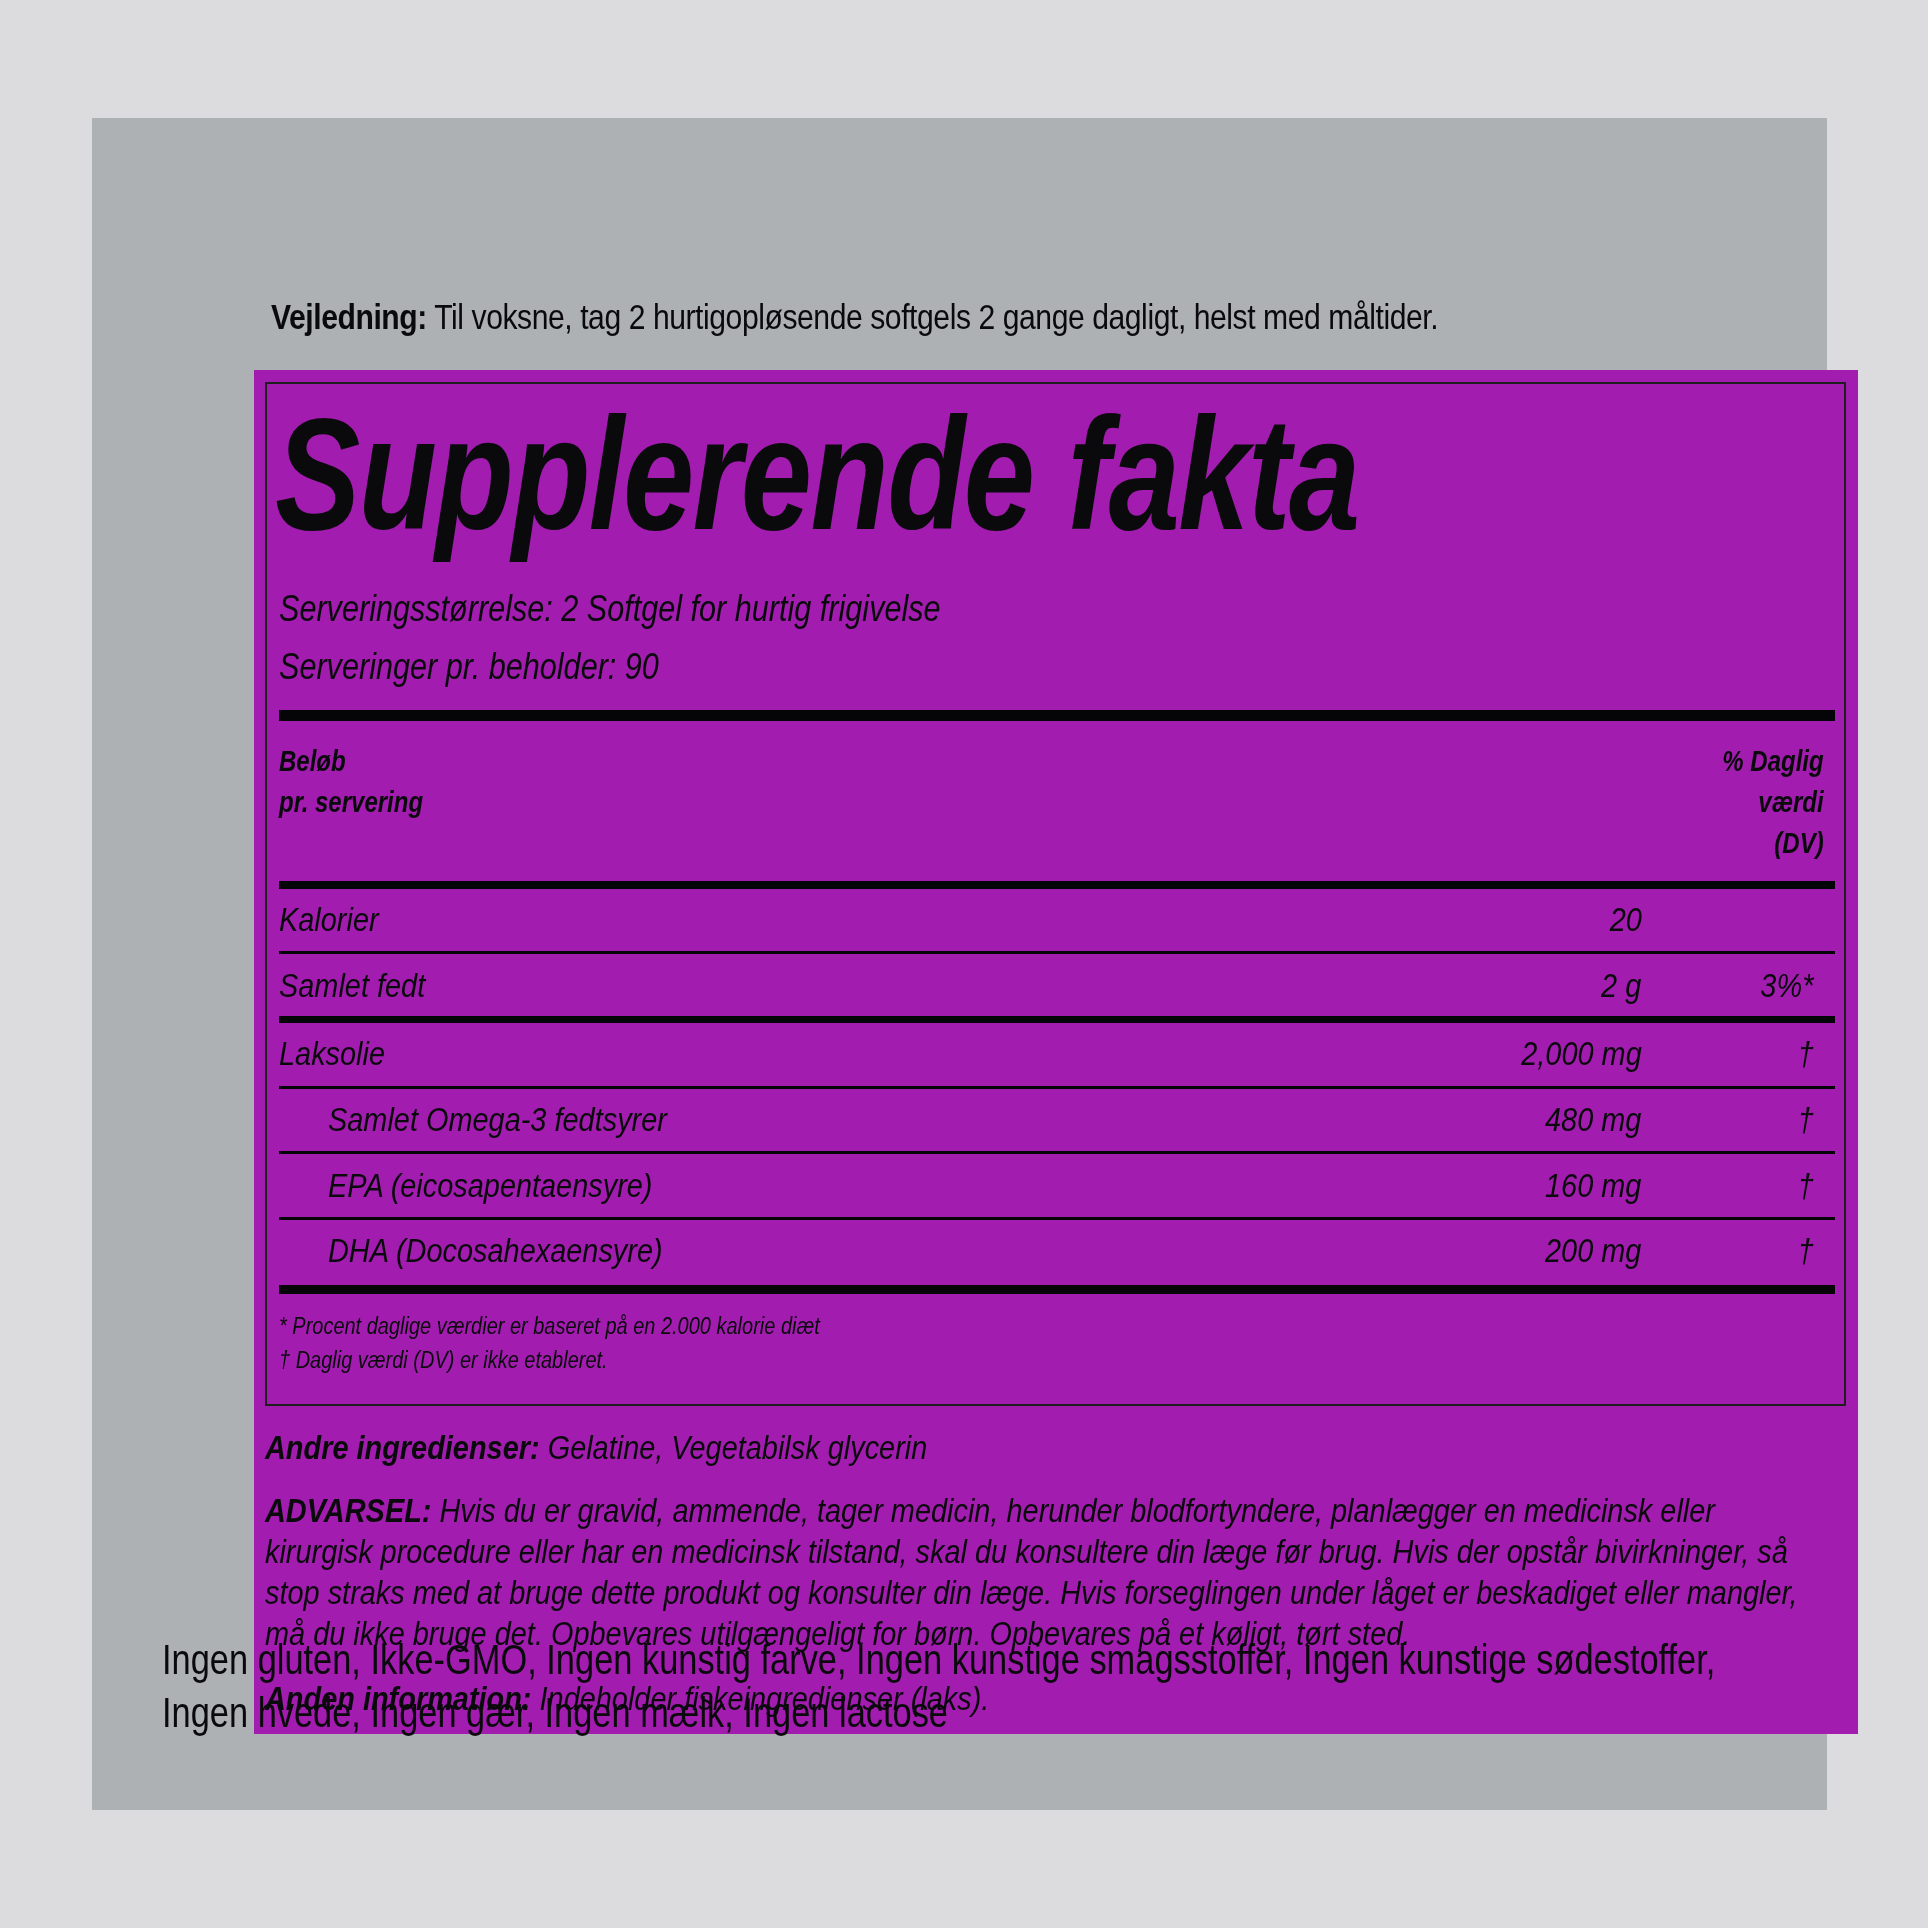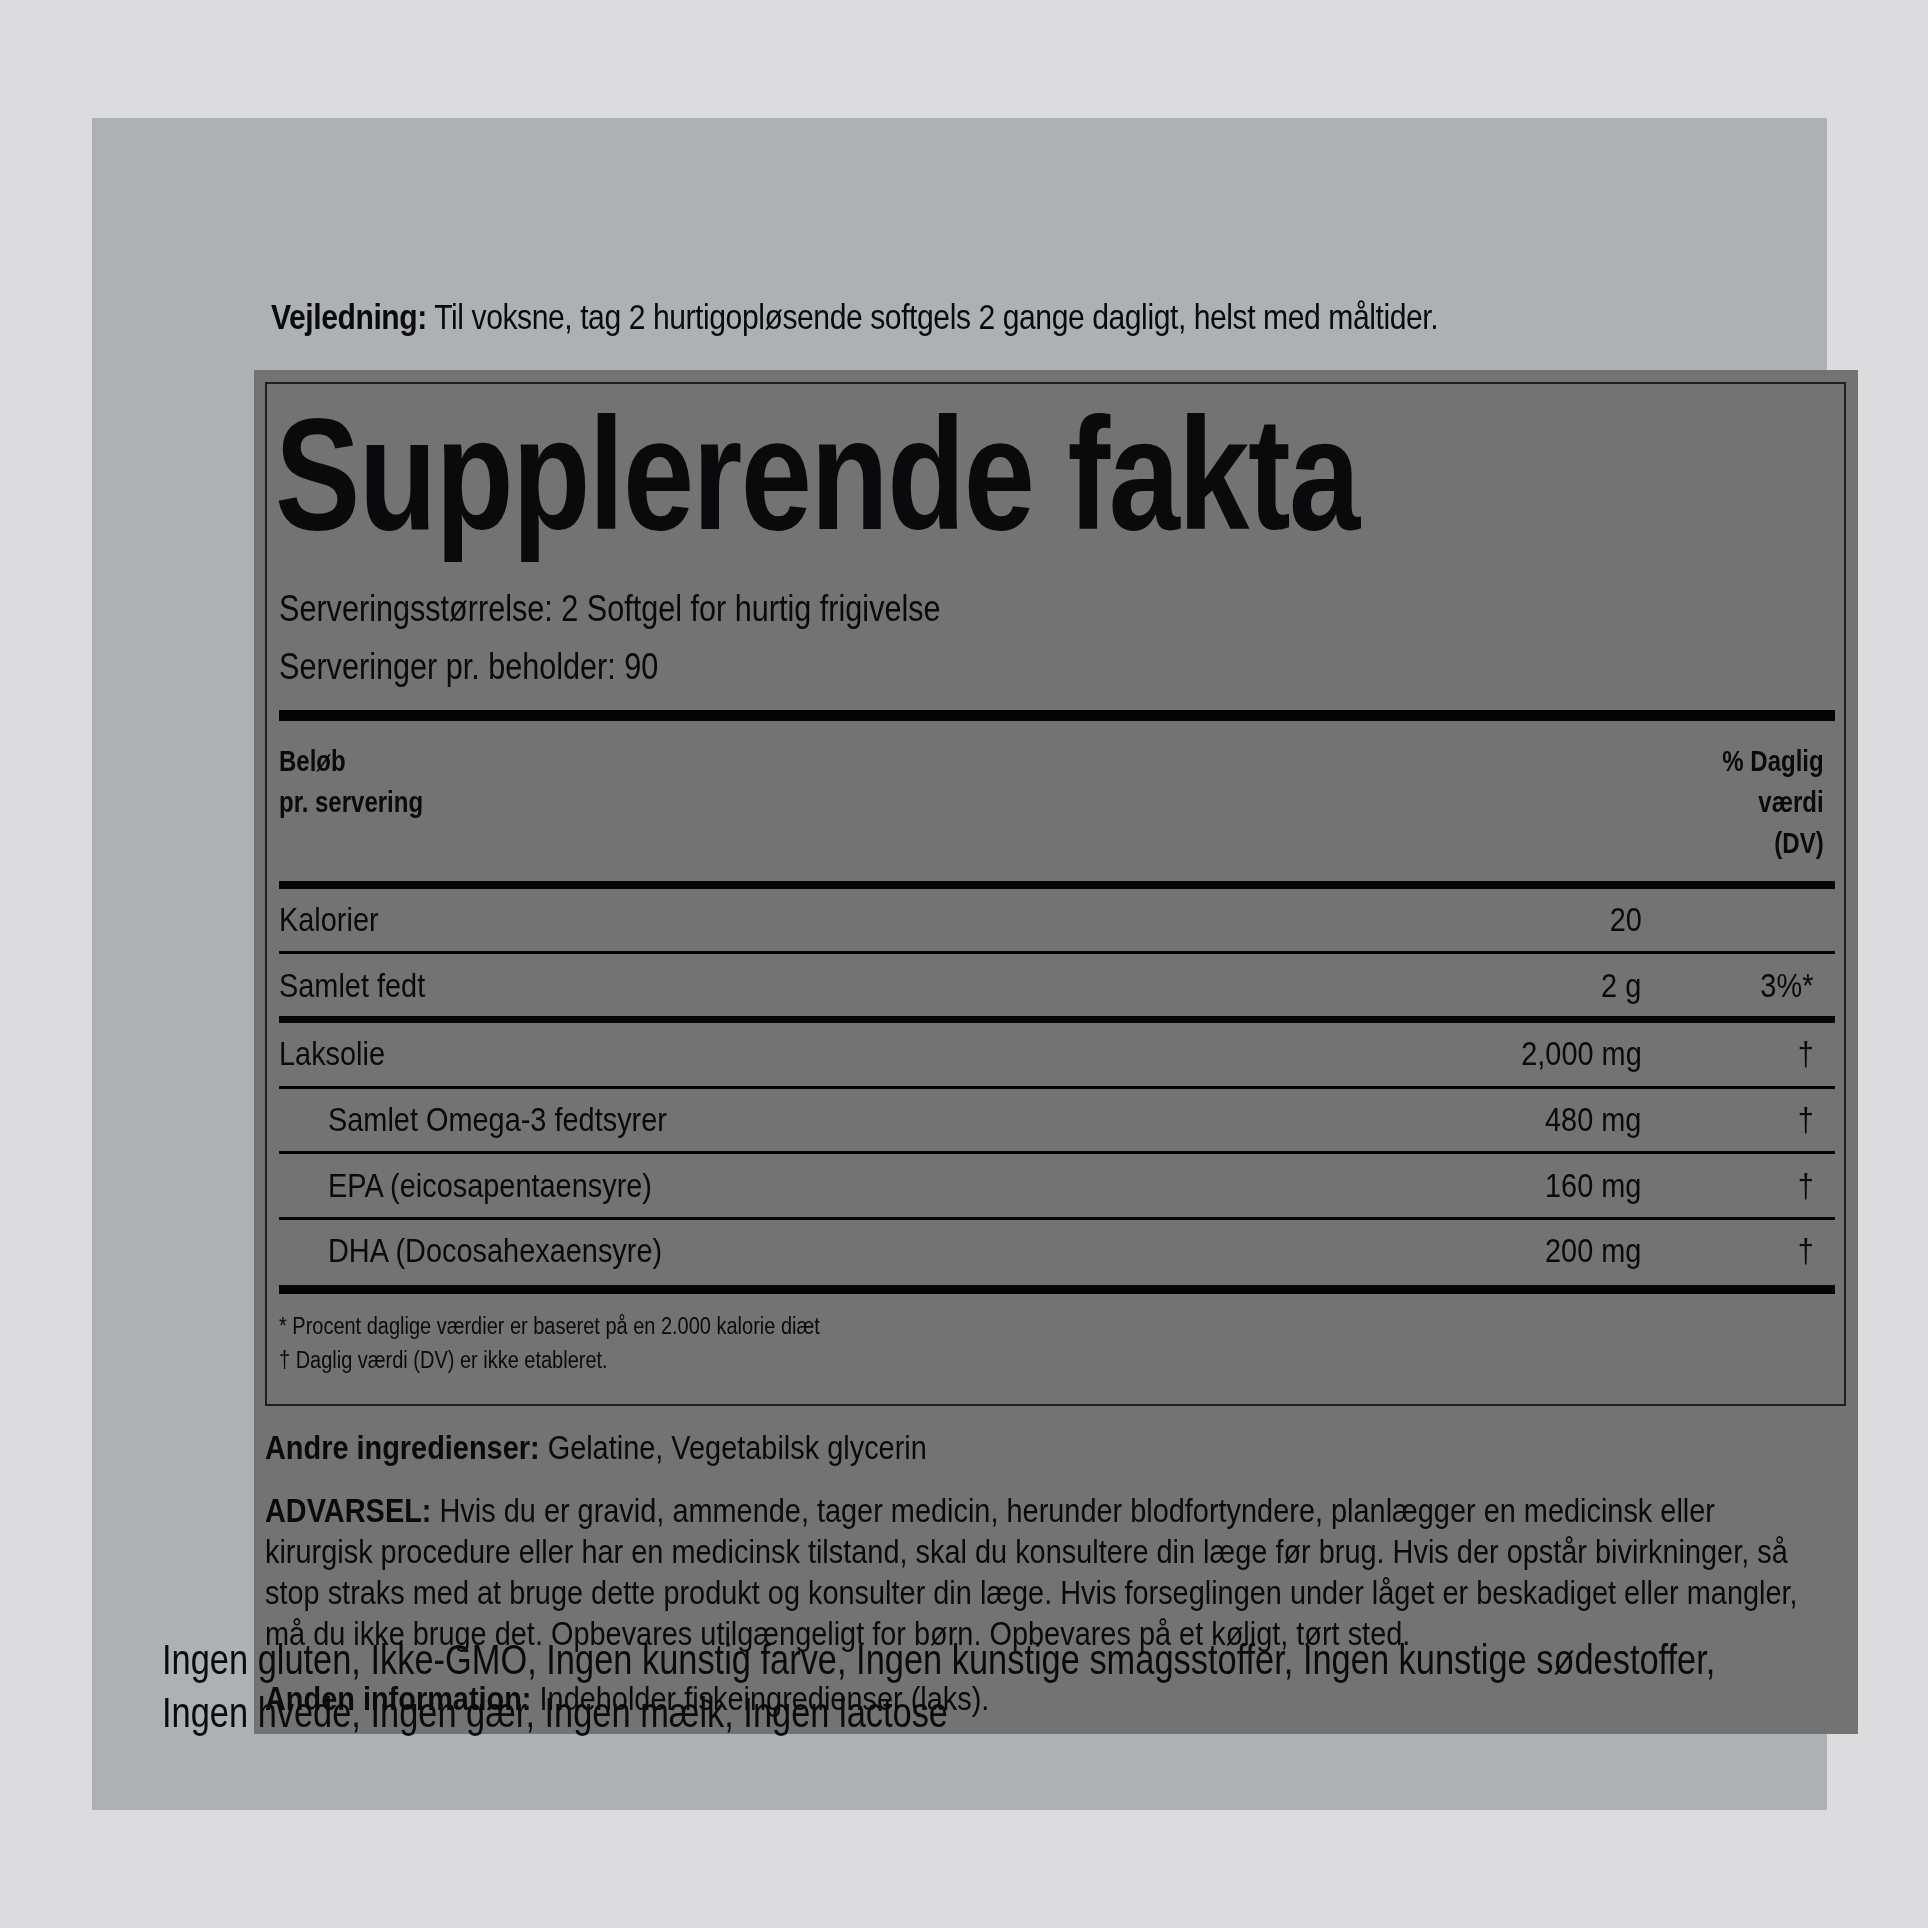--- a/index.html
+++ b/index.html
@@ -24,21 +24,22 @@
     letter-spacing: -0.5px;
     transform: scaleX(0.86);
     transform-origin: left top;
     white-space: nowrap;
   }
   .bold { font-weight: bold; }
   .card {
     position: absolute;
     left: 162px; top: 252px;
     width: 1604px; height: 1364px;
-    background: #737373;
+    background: #a21caf;
+    font-style: italic;
   }
   .facts-box {
     position: absolute;
     left: 11.3px; top: 12.2px;
     width: 1581px; height: 1024px;
     border: 2.8px solid #1e1e1e;
   }
   .facts-title {
     position: absolute;
     left: 7.5px; top: 9.4px;

